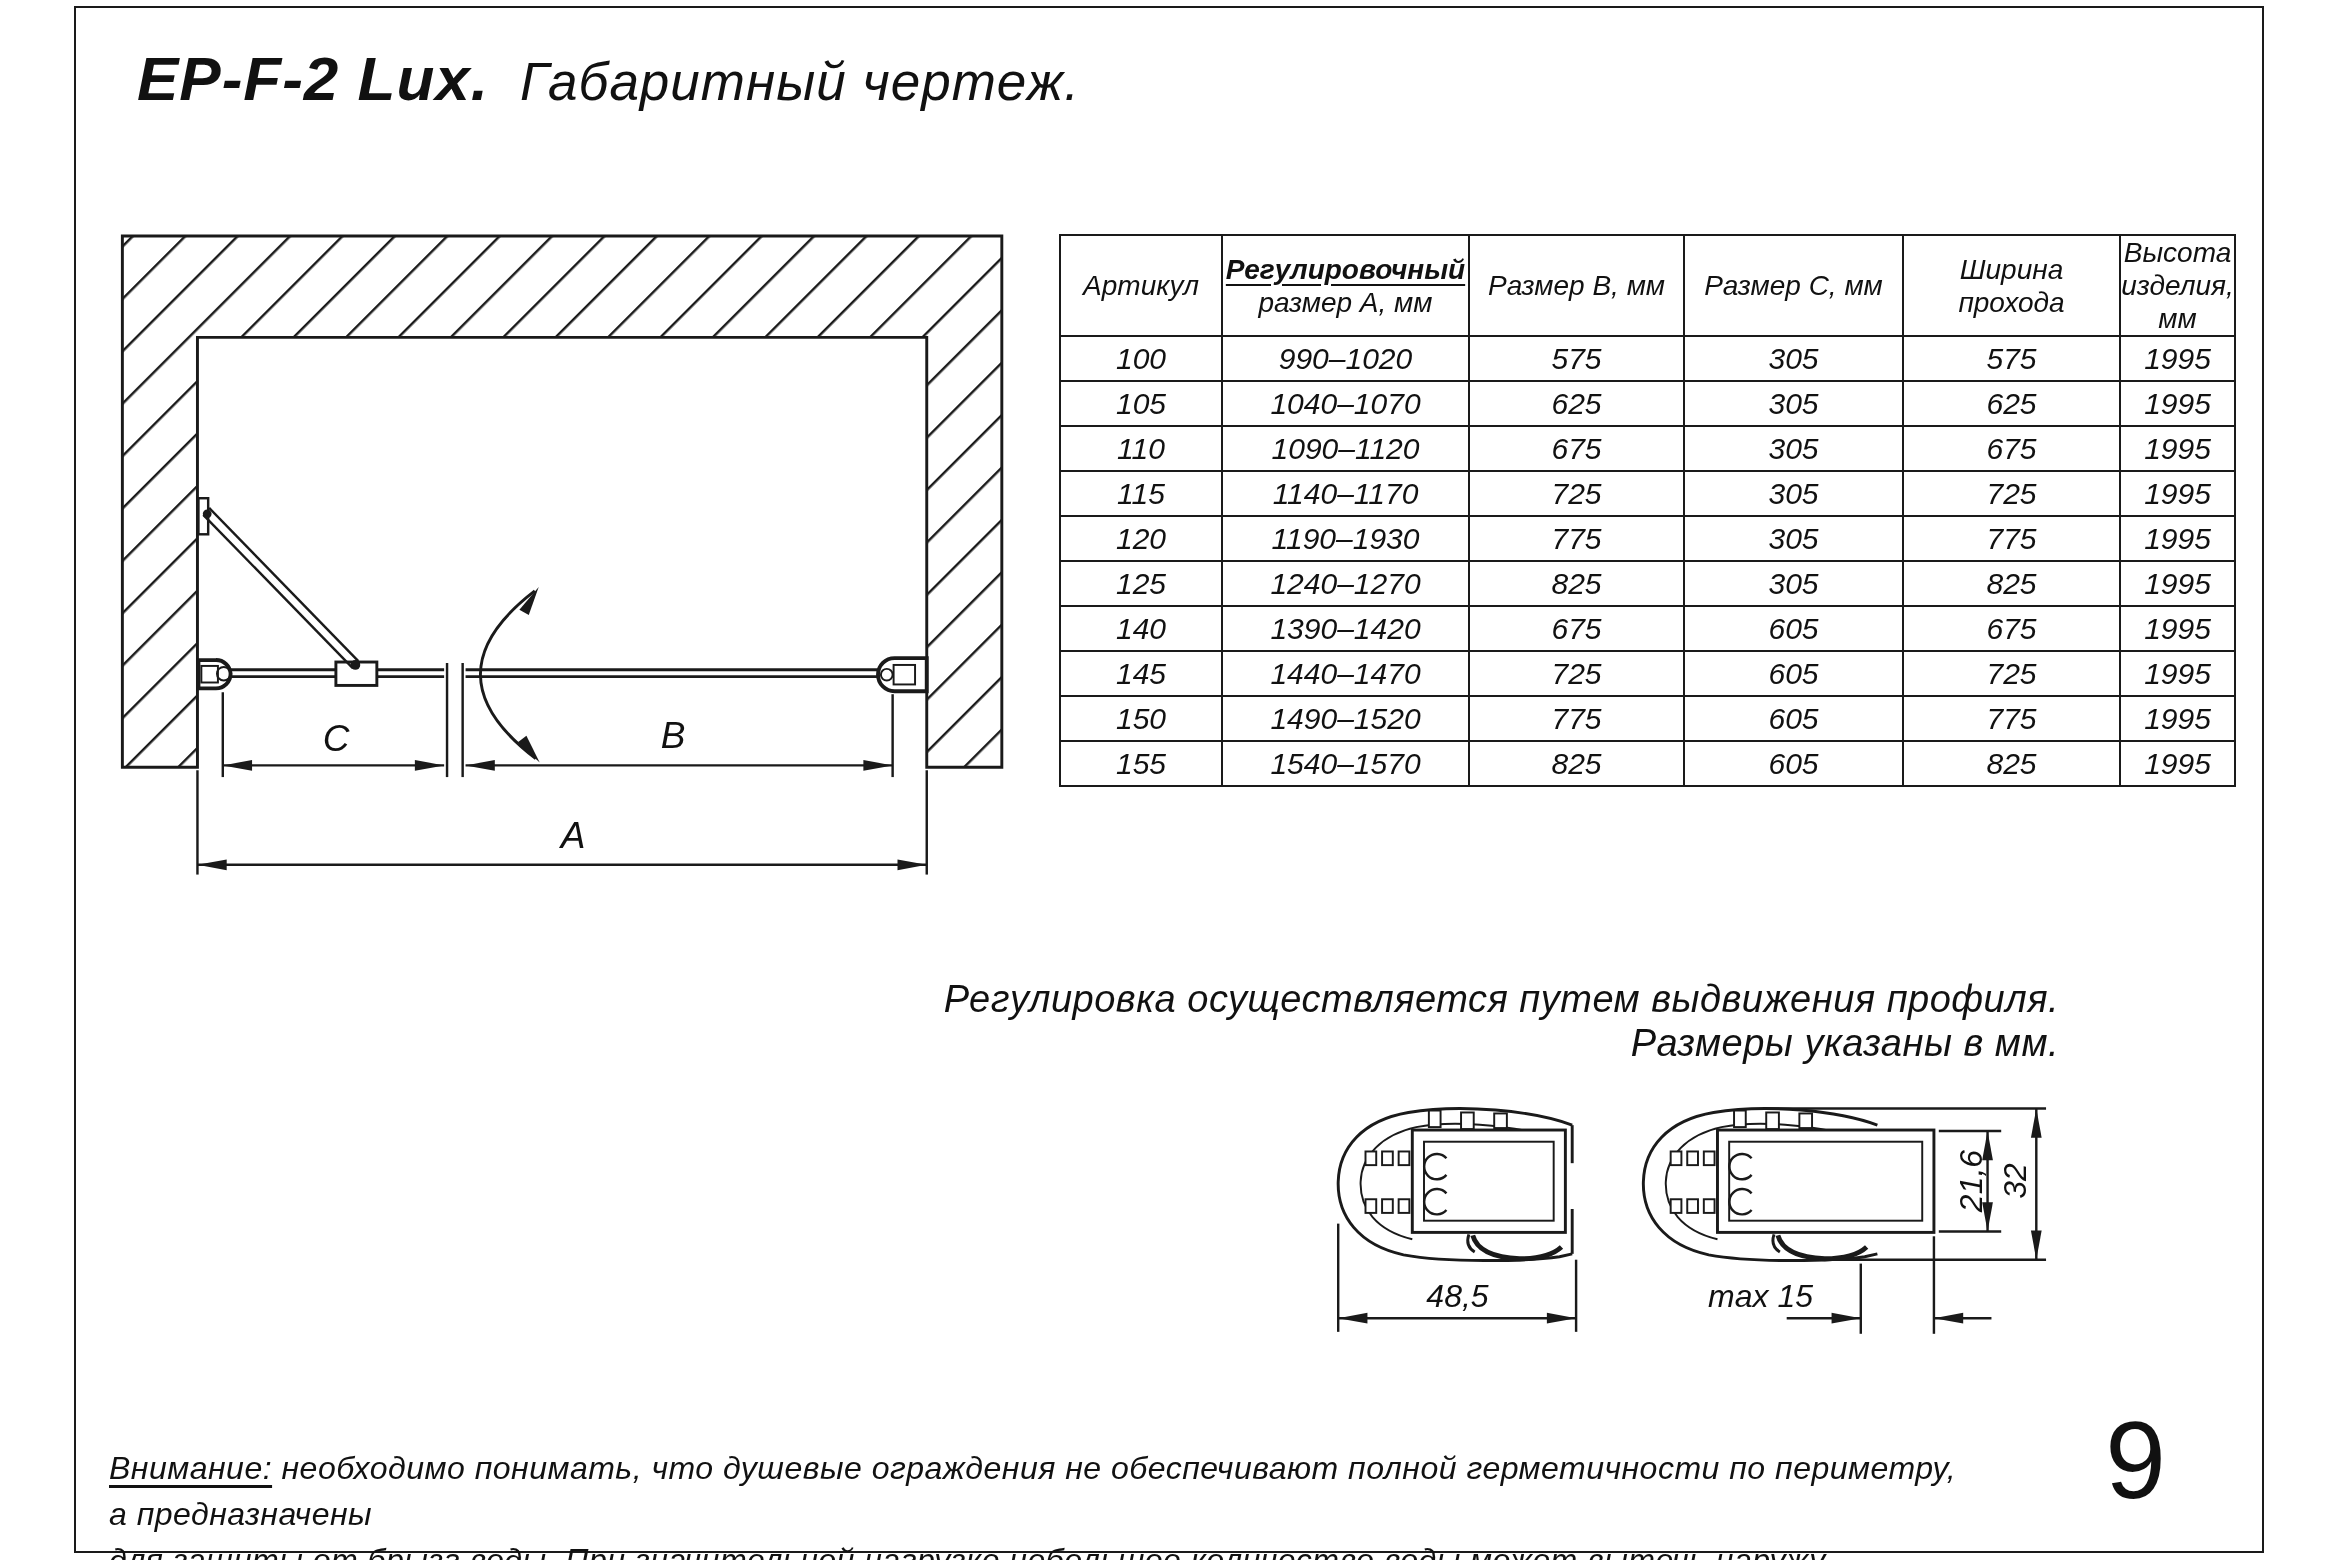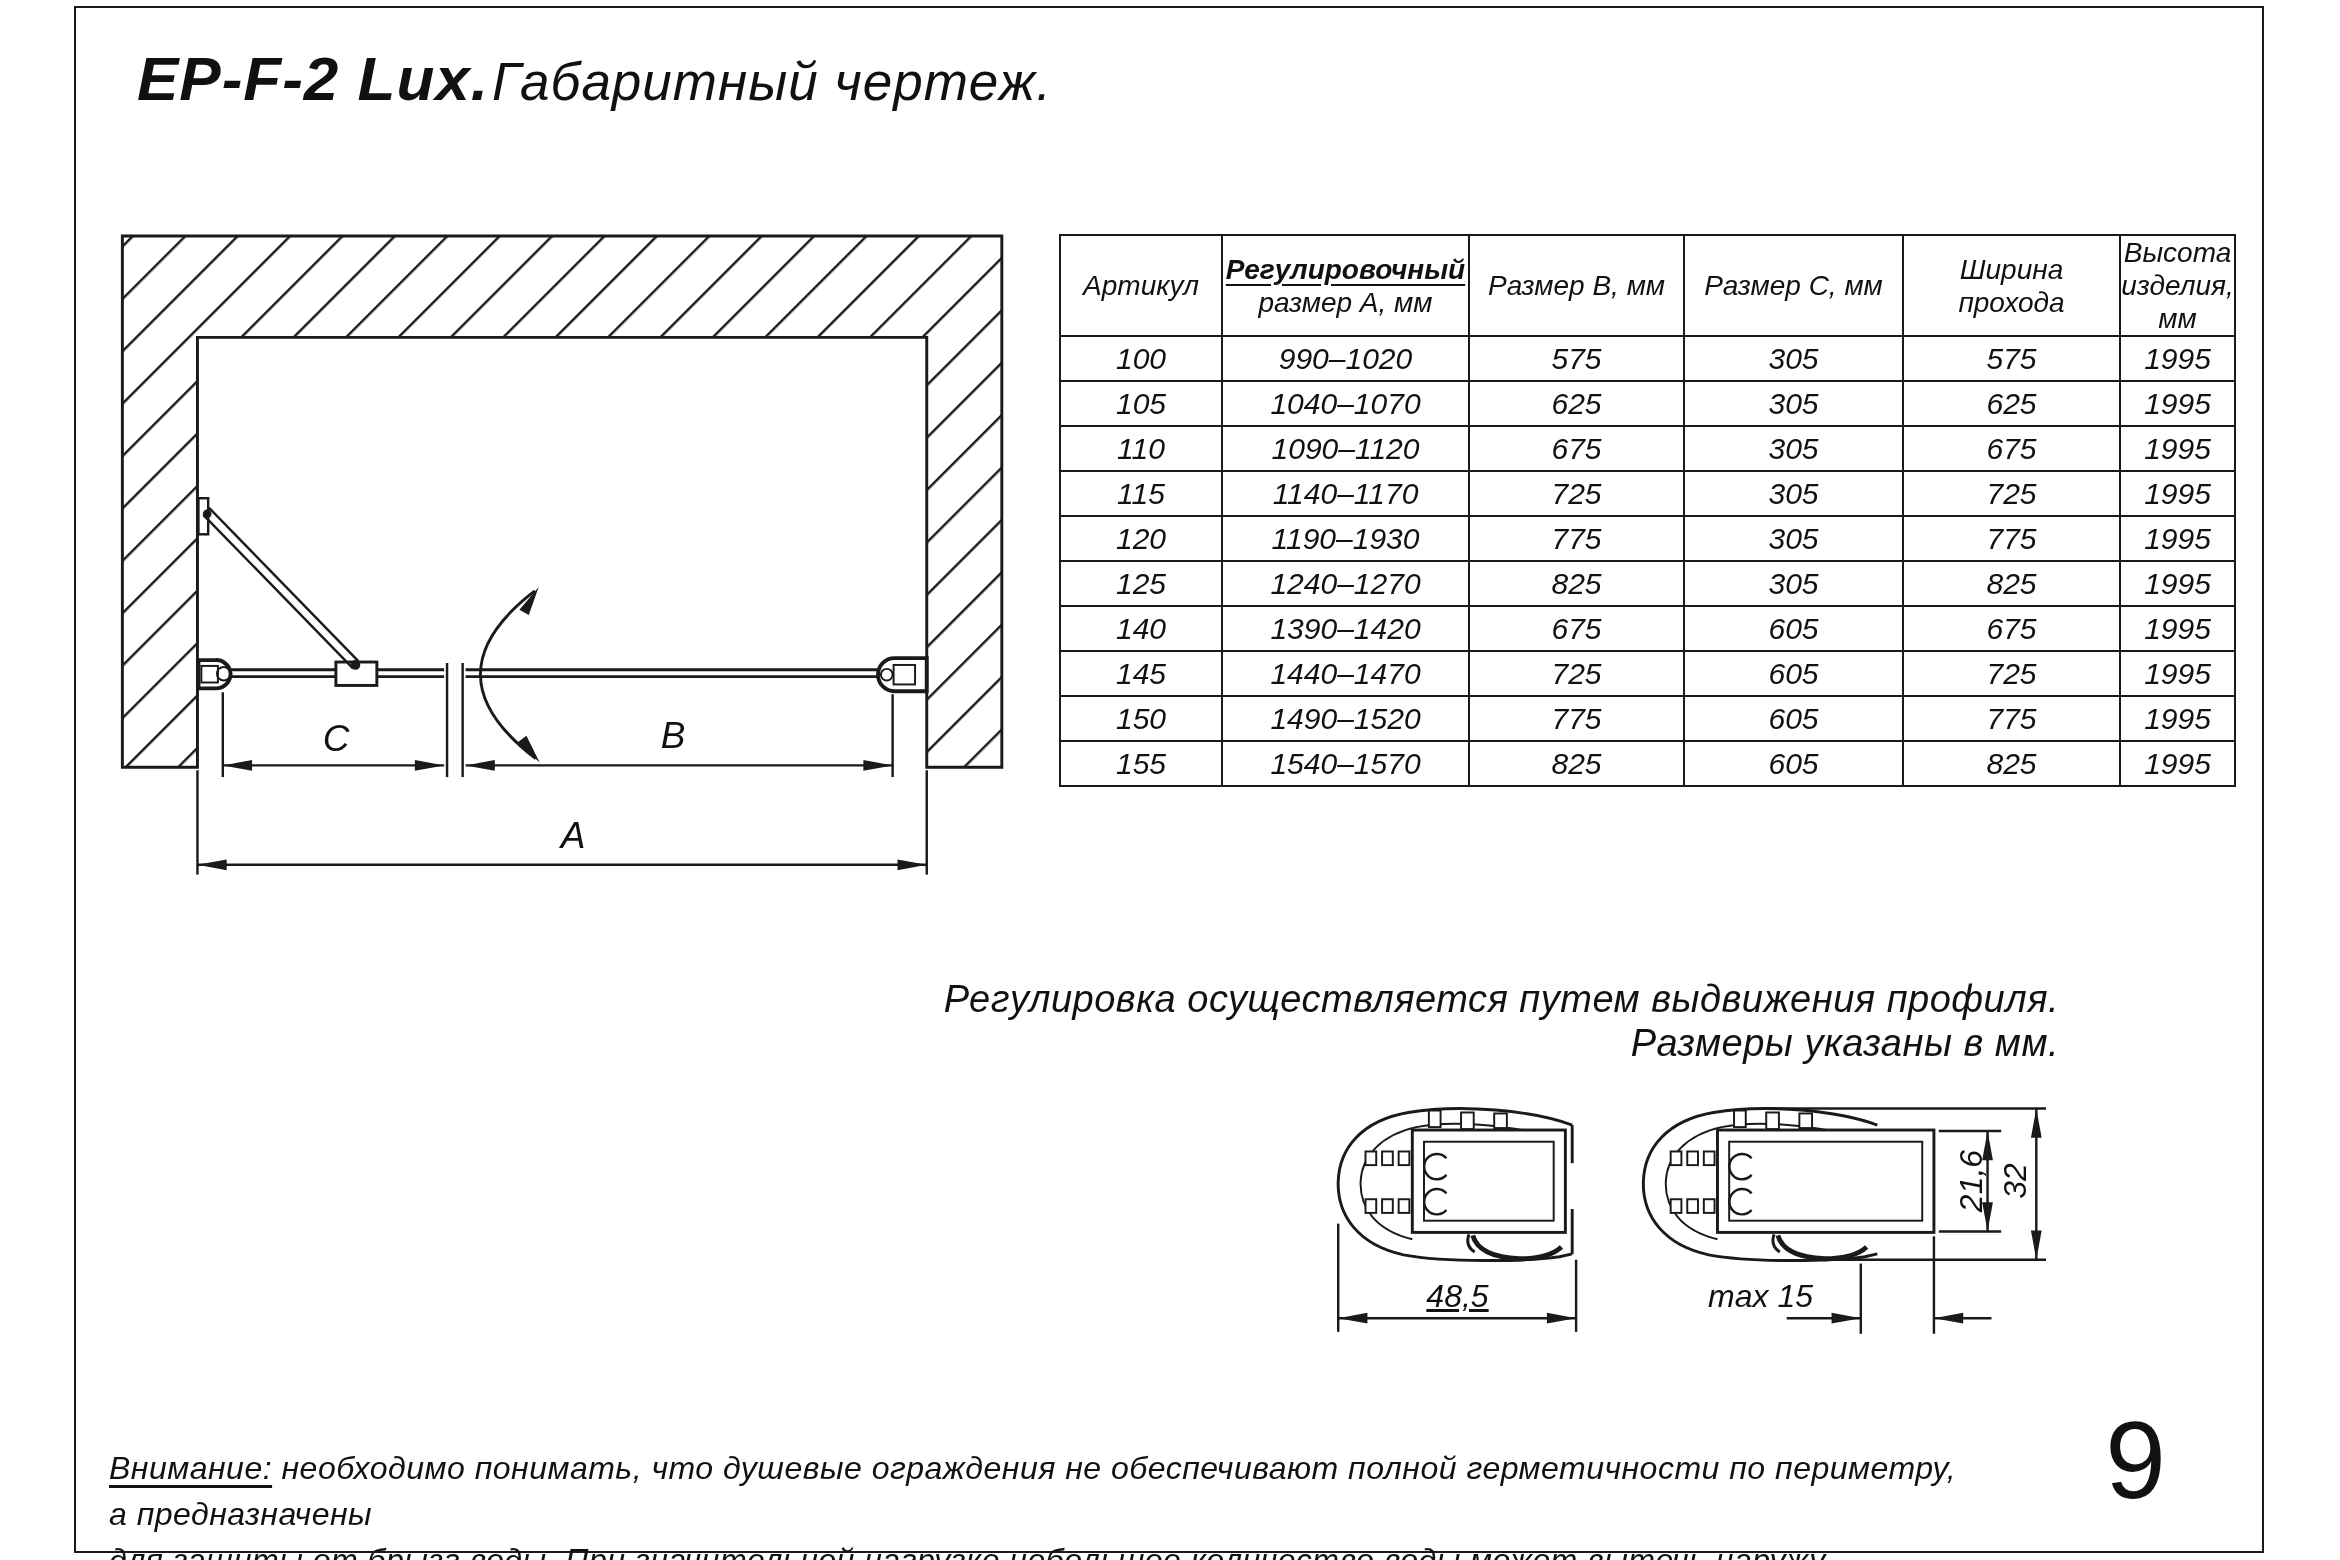--- a/index.html
+++ b/index.html
@@ -1,21 +1,21 @@
 <!DOCTYPE html>
 <html><head>
 <meta charset="utf-8">
 <style>
   html,body{margin:0;padding:0;background:#fff;}
   body{width:2341px;height:1560px;position:relative;font-family:"Liberation Sans",sans-serif;color:#111;overflow:hidden;}
   .frame{position:absolute;left:74px;top:5.9px;width:2190px;height:1547px;border:2.9px solid #1a1a1a;box-sizing:border-box;}
   svg.lineart{position:absolute;left:0;top:0;width:2341px;height:1560px;}
   .abs{position:absolute;}
   
-  .title{left:137px;top:43px;display:flex;align-items:baseline;gap:3px;font-style:italic;}
+  .title{left:137px;top:43px;display:flex;align-items:baseline;gap:31px;font-style:italic;}
   .title .model{font-size:62px;font-weight:600;letter-spacing:1px;}
   .title .subtitle{font-size:53px;font-weight:500;letter-spacing:1px;}
   
   .dim{font-style:italic;font-size:37px;text-align:center;line-height:1;}
   .dim.small{font-size:32px;}
   .rot{transform:rotate(-90deg);transform-origin:center center;}
   
   .notes{right:282px;top:977px;text-align:right;font-style:italic;font-size:38px;line-height:44px;letter-spacing:0.5px;}
   
   .warning{left:109px;top:1445px;width:1853px;font-style:italic;font-size:32px;line-height:46px;letter-spacing:0.5px;}
@@ -196,21 +196,21 @@
 
 <div class="abs dim" style="left:302px;top:720px;width:68px;">C</div>
 <div class="abs dim" style="left:639px;top:717px;width:68px;">B</div>
 <div class="abs dim" style="left:539px;top:817px;width:68px;">A</div>
 
 <div class="abs notes">
   <div>Регулировка осуществляется путем выдвижения профиля.</div>
   <div>Размеры указаны в мм.</div>
 </div>
 
-<div class="abs dim small" style="left:1389px;top:1280px;width:137px;text-decoration:underline;">48,5</div>
+<div class="abs dim small" style="left:1389px;top:1280px;width:137px;">48,5</div>
 <div class="abs dim small" style="left:1692px;top:1280px;width:137px;">max 15</div>
 <div class="abs dim small rot" style="left:1902px;top:1165px;width:137px;">21,6</div>
 <div class="abs dim small rot" style="left:1946px;top:1165px;width:137px;">32</div>
 
 <table class="spec">
   <colgroup>
       <col class="c1">
       <col class="c2">
       <col class="c3">
       <col class="c4">

